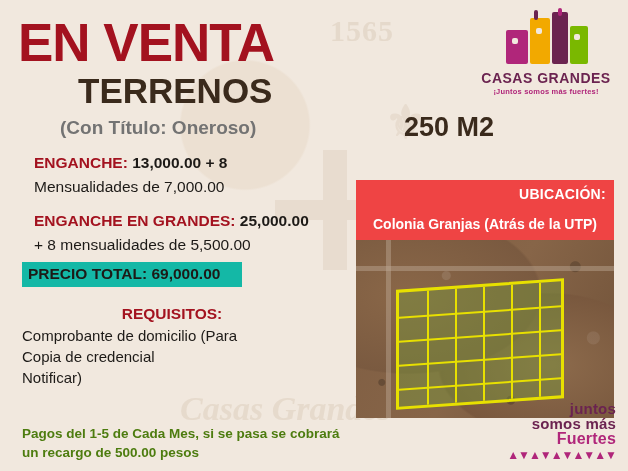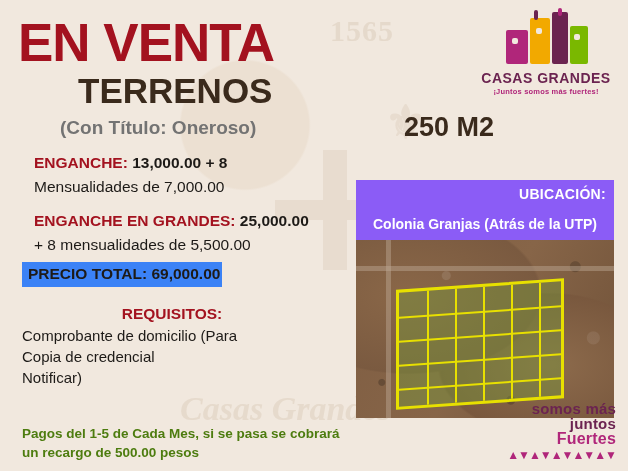--- a/index.html
+++ b/index.html
@@ -121,22 +121,22 @@
 
   
   .lines { position: absolute; top: 152px; left: 22px; width: 330px; }
   .ln { font-size: 15.5px; line-height: 22px; color: #1d1a17; margin-bottom: 2px; margin-left: 12px; }
   .hl-red { color: #a3121f; font-weight: bold; }
   .b { font-weight: bold; }
   .gap { height: 10px; }
 
   .price {
     display: inline-block;
-    background: #3b82f6;
-    padding: 3px 2px 4px 6px;
+    background: #14b8a6;
+    padding: 3px 22px 4px 6px;
     font-size: 15.5px;
     font-weight: bold;
     color: #1d1a17;
     margin-top: 4px;
   }
 
   .reqs-title {
     margin-top: 18px;
     font-size: 15.5px;
     font-weight: bold;
@@ -154,21 +154,21 @@
     line-height: 19px;
     font-weight: bold;
     color: #4d7c0f;
   }
 
   
   .loc {
     position: absolute;
     top: 180px; left: 356px;
     width: 258px;
-    background: #8b5cf6;
+    background: #ef4444;
     color: #ffffff;
     padding: 6px 8px 8px 8px;
   }
   .loc-title { font-size: 14px; font-weight: bold; text-align: right; letter-spacing: .3px; }
   .loc-value { font-size: 14px; font-weight: bold; text-align: center; margin-top: 14px; }
 
   
   .map {
     position: absolute;
     top: 240px; left: 356px;
@@ -303,22 +303,22 @@
       <div class="pg-v" style="left:112px;"></div>
       <div class="pg-v" style="left:140px;"></div>
       <div class="pg-h" style="top:24px;"></div>
       <div class="pg-h" style="top:48px;"></div>
       <div class="pg-h" style="top:72px;"></div>
       <div class="pg-h" style="top:96px;"></div>
     </div>
   </div>
 
   <div class="slogan">
+    <div class="sl1">juntos</div>
     <div class="sl1">
       <span>somos</span>
       <span class="mas">más</span>
     </div>
-    <div class="sl1">juntos</div>
     <div class="sl2">Fuertes</div>
     <div class="zigzag">▲▼▲▼▲▼▲▼▲▼</div>
   </div>
 
 </div>
 
 </body></html>

